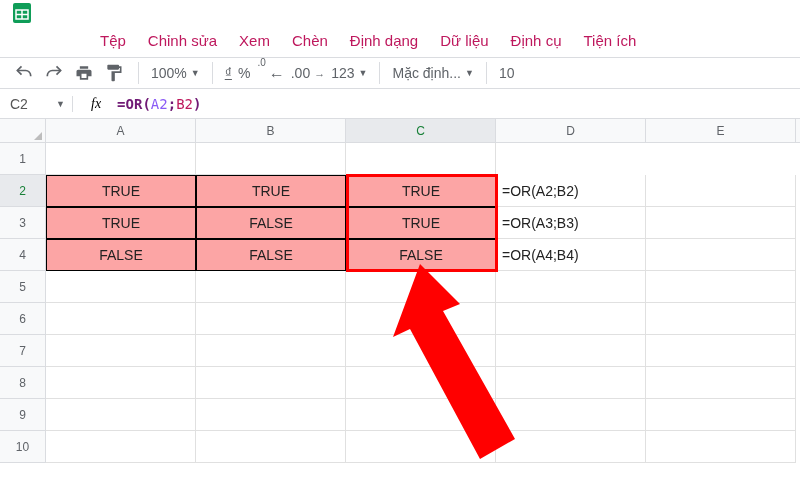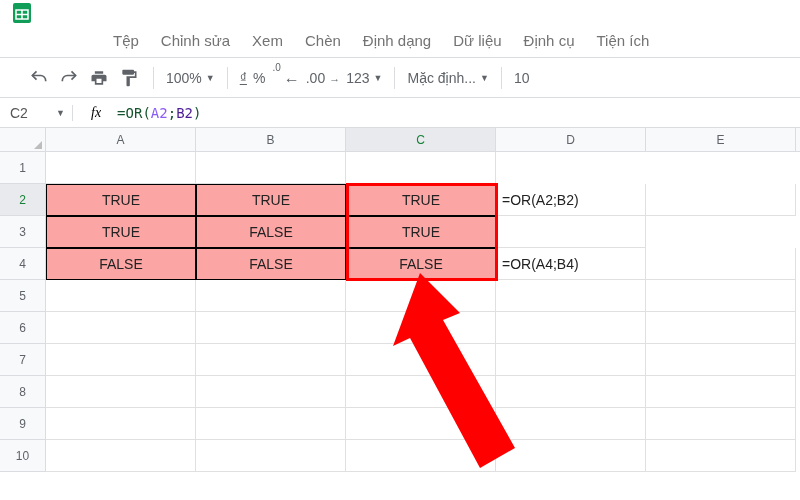--- a/index.html
+++ b/index.html
@@ -1,32 +1,32 @@
 <!DOCTYPE html>
 <html><head>
 <meta charset="utf-8">
 <style>
   * { box-sizing: border-box; margin: 0; padding: 0; }
   body { font-family: Arial, sans-serif; font-size: 13px; background: #fff; width: 800px; height: 500px; overflow: hidden; position: relative; }
   .titlebar { display: flex; align-items: center; padding: 2px 10px 4px 10px; height: 28px; }
   .logo { width: 24px; height: 24px; margin-right: 10px; }
-  .menubar { display: flex; gap: 22px; padding: 4px 10px 8px 100px; color: #737373; font-size: 15px; margin-left: 13px; }
+  .menubar { display: flex; gap: 22px; padding: 4px 10px 8px 100px; color: #be185d; font-size: 15px; }
   .menubar span { cursor: pointer; }
-  .toolbar { display: flex; align-items: center; gap: 6px; padding: 6px 27px; border-top: 1px solid #dadce0; border-bottom: 1px solid #dadce0; background: #fff; height: 41px; }
+  .toolbar { display: flex; align-items: center; gap: 6px; padding: 6px 12px; border-top: 1px solid #dadce0; border-bottom: 1px solid #dadce0; background: #fff; height: 32px; }
   .tool-icon { width: 24px; height: 24px; display: flex; align-items: center; justify-content: center; color: #5f6368; cursor: pointer; }
   .tool-sep { width: 1px; height: 22px; background: #dadce0; margin: 0 6px; }
   .tool-text { color: #5f6368; font-size: 14px; display: flex; align-items: center; gap: 4px; cursor: pointer; }
   .dd { font-size: 9px; color: #5f6368; }
   .name-fx-row { display: flex; align-items: center; height: 30px; border-bottom: 1px solid #dadce0; }
   .name-box { width: 72px; padding: 0 10px; color: #555; font-size: 14px; display: flex; align-items: center; justify-content: space-between; gap: 28px; }
   .fx-label { font-style: italic; color: #000000; padding: 0 12px 0 18px; font-size: 14px; font-family: Georgia, serif; border-left: 1px solid #dadce0; }
   .formula-bar { flex: 1; padding: 0 4px; color: #222; font-size: 14px; font-family: Consolas, monospace; }
-  .formula-bar .fn { color: #14532d; }
+  .formula-bar .fn { color: #701a75; font-weight: bold; }
   .formula-bar .p1 { color: #8b5cf6; }
-  .formula-bar .p2 { color: #4c1d95; }
+  .formula-bar .p2 { color: #be185d; }
   .grid { position: relative; }
   .col-headers { display: flex; background: #f8f9fa; border-bottom: 1px solid #dadce0; height: 24px; }
   .row-head-spacer { width: 46px; background: #f8f9fa; border-right: 1px solid #dadce0; position: relative; }
   .row-head-spacer::after { content: ''; position: absolute; right: 3px; bottom: 2px; width: 0; height: 0; border-style: solid; border-width: 0 0 8px 8px; border-color: transparent transparent #bdbdbd transparent; }
   .col-header { width: 150px; text-align: center; line-height: 24px; color: #5f6368; border-right: 1px solid #dadce0; font-size: 12px; }
   .col-header.active { background: #e8eaed; color: #188038; }
   .rows { }
   .row { display: flex; height: 32px; }
   .row-header { width: 46px; background: #f8f9fa; border-right: 1px solid #dadce0; border-bottom: 1px solid #dadce0; text-align: center; line-height: 32px; color: #5f6368; font-size: 12px; }
   .row-header.active { background: #e8eaed; color: #188038; }
@@ -145,20 +145,21 @@
       <div class="cell bcell">TRUE</div>
       <div class="cell bcell">TRUE</div>
       <div class="cell left">=OR(A2;B2)</div>
       <div class="cell"></div>
     </div>
     <div class="row">
       <div class="row-header">3</div>
       <div class="cell bcell">TRUE</div>
       <div class="cell bcell">FALSE</div>
       <div class="cell bcell">TRUE</div>
+      <div class="cell left">=OR(A3;B3)</div>
       <div class="cell"></div>
     </div>
     <div class="row">
       <div class="row-header">4</div>
       <div class="cell bcell">FALSE</div>
       <div class="cell bcell">FALSE</div>
       <div class="cell bcell">FALSE</div>
       <div class="cell left">=OR(A4;B4)</div>
       <div class="cell"></div>
     </div>

